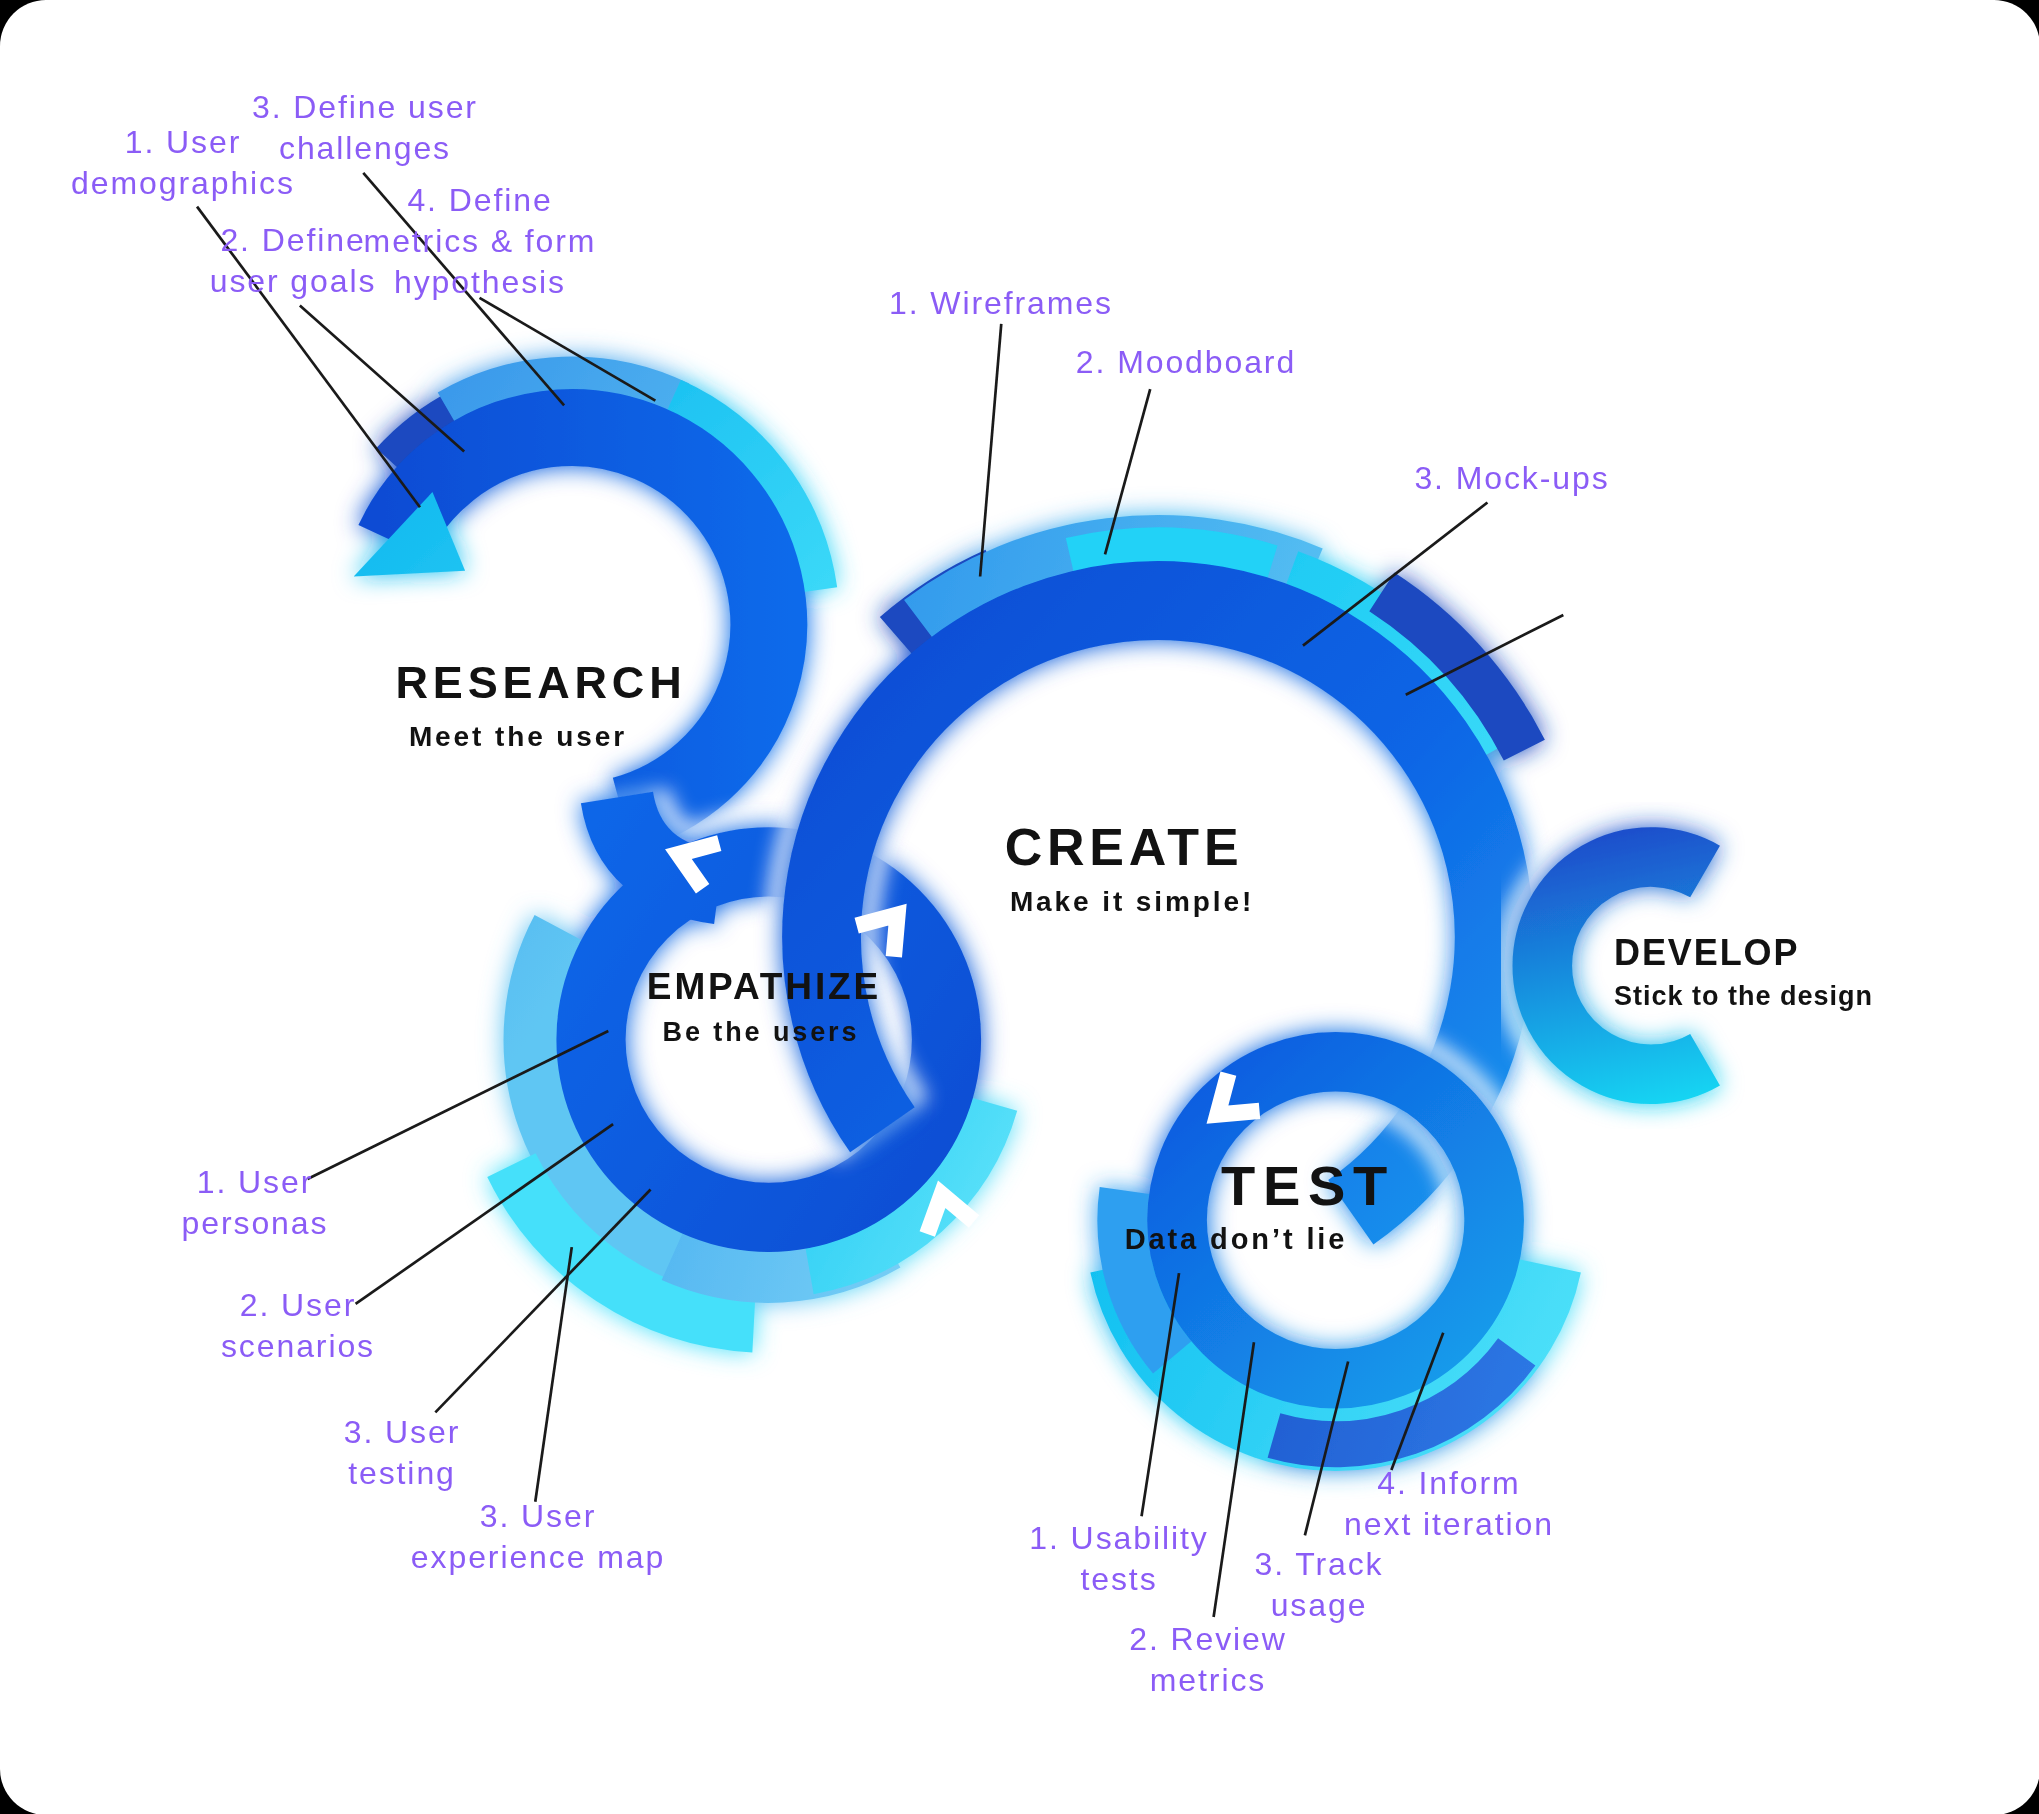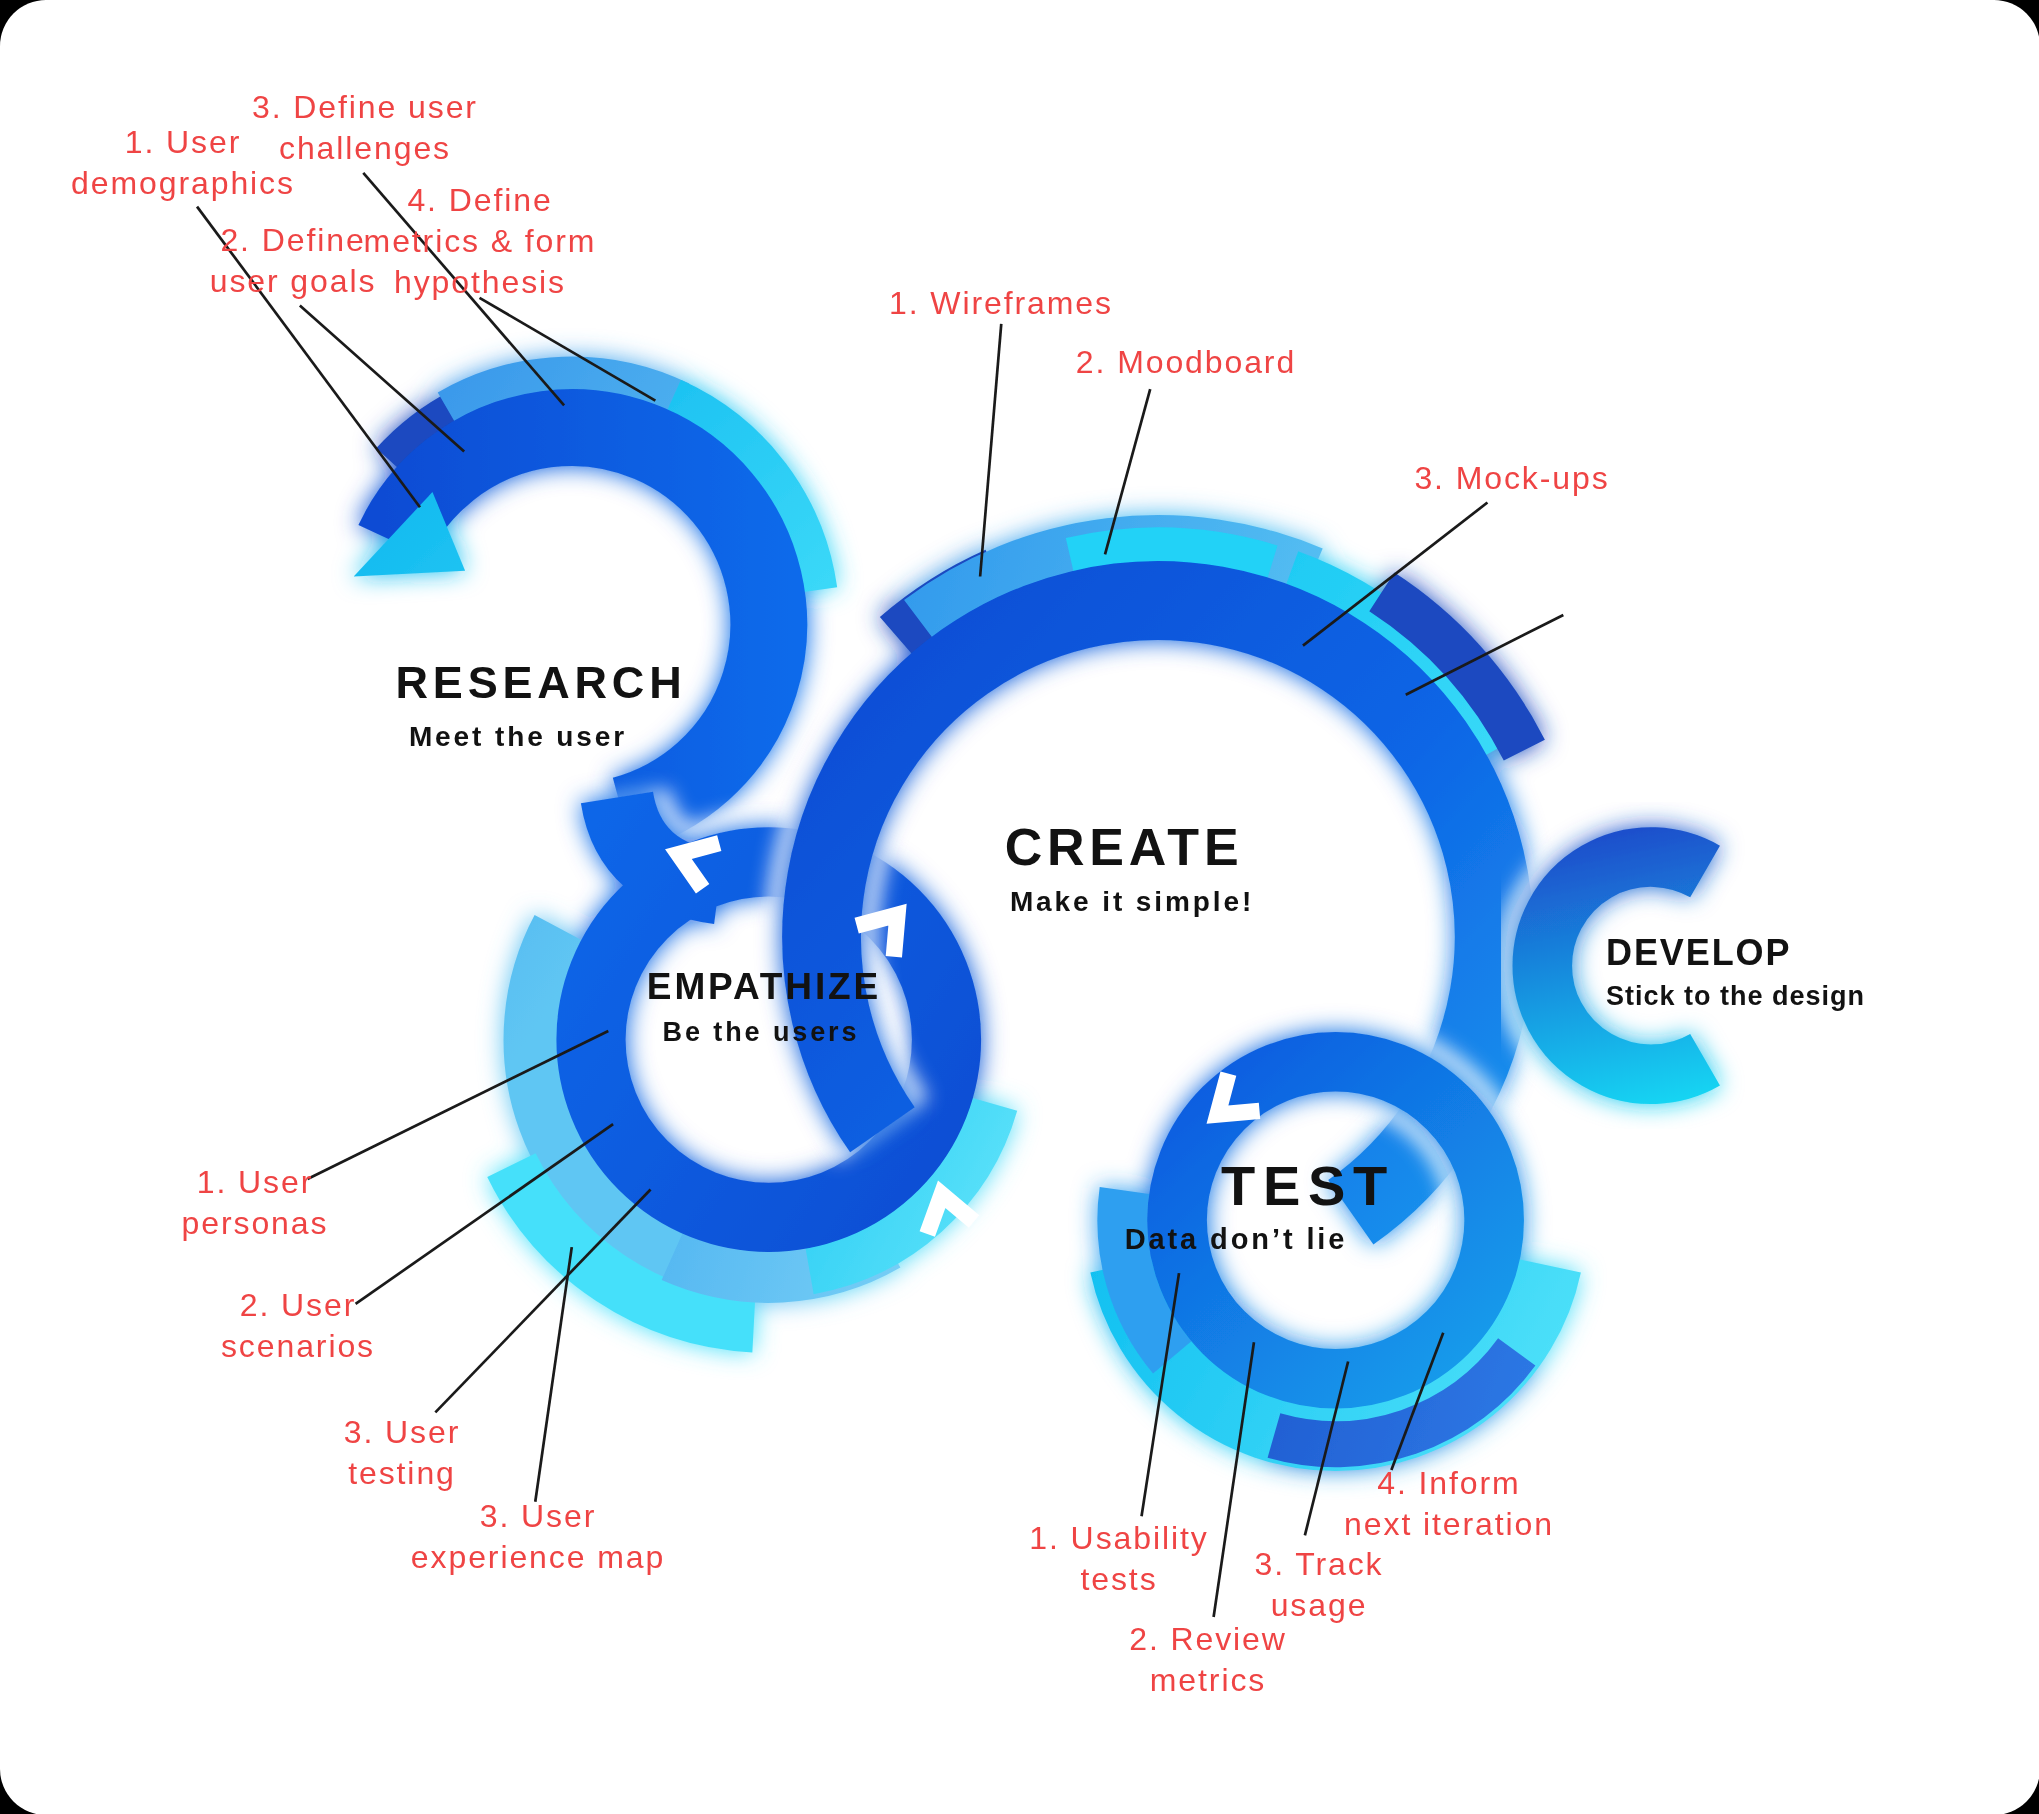--- a/index.html
+++ b/index.html
@@ -6,36 +6,36 @@
   #frame{
     position:relative;width:2040px;height:1815px;background:#ffffff;
     border-radius:46px;overflow:hidden;
     font-family:"Liberation Sans", sans-serif;
   }
   #art{position:absolute;left:0;top:0;width:100%;height:100%;}
   .ann{
     position:absolute;transform:translate(-50%,-50%);
     text-align:center;white-space:pre-line;
     font:400 32px/1.28 "Liberation Sans", sans-serif;
-    letter-spacing:1.9px;color:#ef4444;
+    letter-spacing:1.9px;color:#8b5cf6;
   }
   .ann.proto{
     font-weight:700;font-size:45px;letter-spacing:1.9px;color:#12A43C;
     white-space:nowrap;
   }
   .stage-title{
     position:absolute;transform:translate(-50%,-50%);
     font-weight:700;color:#121212;white-space:nowrap;text-align:left;
   }
   .stage-sub{
     position:absolute;transform:translate(-50%,-50%);
     font-weight:700;color:#121212;white-space:nowrap;text-align:center;
     font-size:28px;letter-spacing:2.9px;
   }
-  .left-align{transform:translate(0,-50%);text-align:right;}
+  .left-align{transform:translate(0,-50%);text-align:right;margin-left:8px;}
 </style>
 </head>
 <body>
 
 <div id="frame">
 
   <div id="artwrap">
       <svg id="art" viewBox="0 0 2123 1889" xmlns="http://www.w3.org/2000/svg">
        <defs>
     <filter id="glow" x="-25%" y="-25%" width="150%" height="150%">

